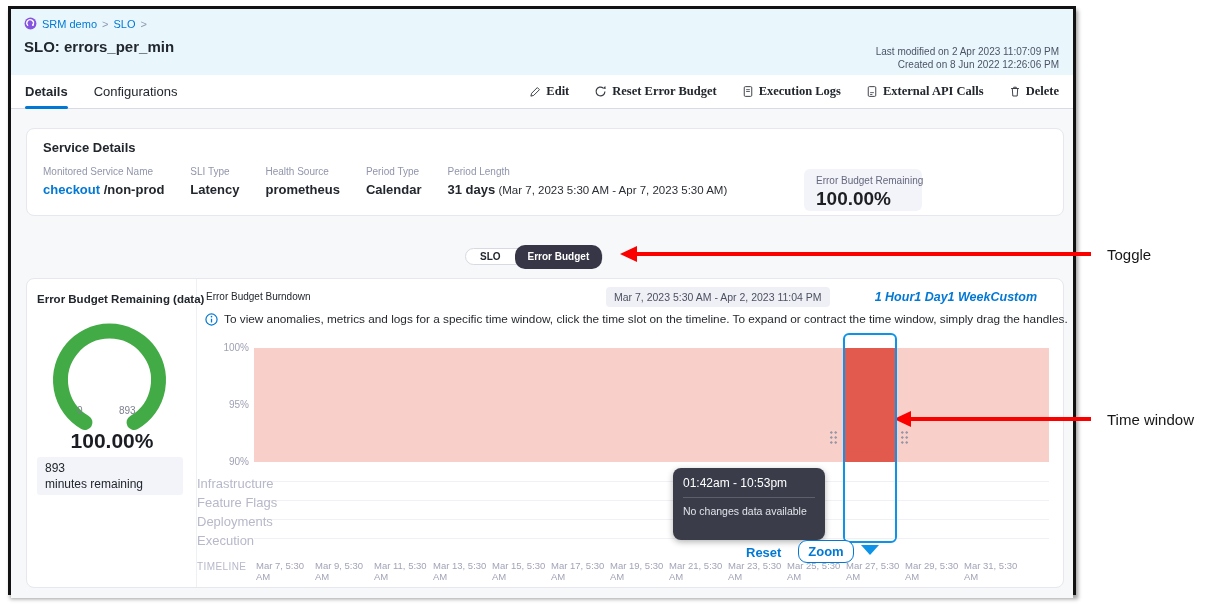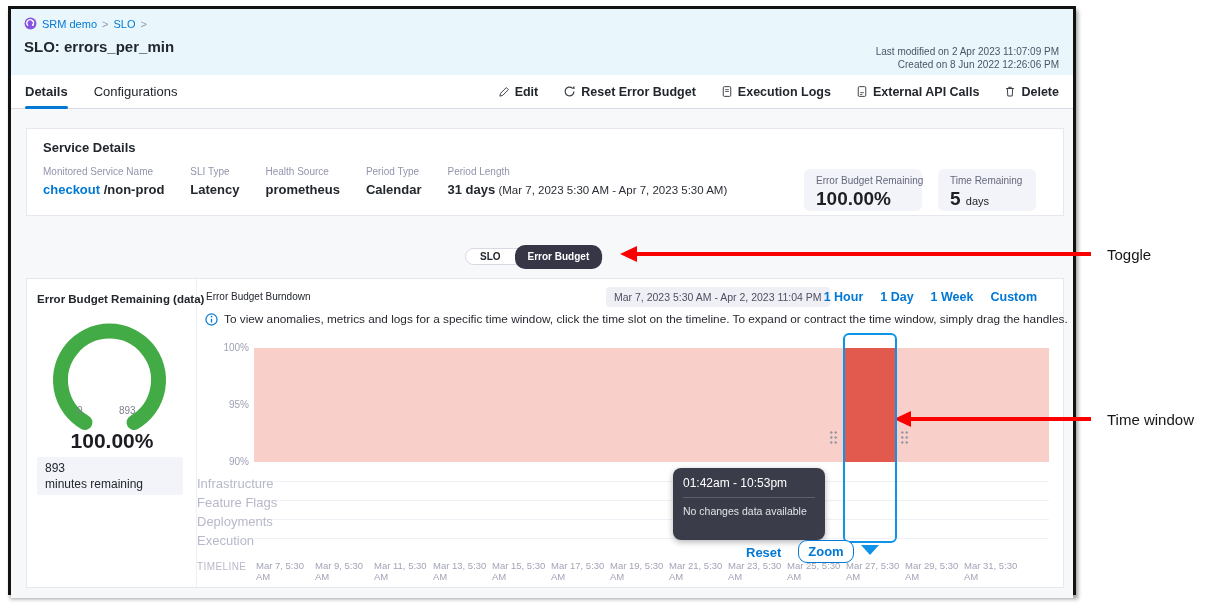--- a/index.html
+++ b/index.html
@@ -21,28 +21,28 @@
     color:#4c5366; line-height:13px; }
 
   
   .tabbar { position:absolute; left:0; top:66px; width:100%; height:34px; background:#fff;
     border-bottom:1px solid #d9dae5; display:flex; align-items:center; padding:0 14px; }
   .tab { font-size:13px; color:#22272d; margin-right:26px; position:relative; height:34px;
     display:flex; align-items:center; cursor:pointer; }
   .tab.active { font-weight:bold; }
   .tab.active::after { content:""; position:absolute; left:0; right:0; bottom:0; height:2.5px;
     background:#0278d5; border-radius:2px; }
-  .toolbar { margin-left:auto; display:flex; align-items:center; gap:25px; }
+  .toolbar { margin-left:auto; display:flex; align-items:center; gap:25px;font-family:Liberation Serif, serif; }
   .tool { display:flex; align-items:center; gap:5px; font-size:12.5px; font-weight:bold;
     color:#22272d; cursor:pointer; }
   .tool svg { display:block; }
 
   
   .content { position:absolute; left:0; top:100px; width:100%; height:489px; background:#f7f8fa; }
-  .card { position:absolute; background:#fff; border:1px solid #e6e7ef; border-radius:0; }
+  .card { position:absolute; background:#fff; border:1px solid #e6e7ef; border-radius:8px; }
 
   .svc-card { left:15px; top:19px; width:1038px; height:88px; }
   .svc-title { position:absolute; left:16px; top:11px; font-size:13px; font-weight:bold; color:#22272d; }
   .svc-fields { position:absolute; left:16px; top:37px; display:flex; gap:26px; }
   .f-label { font-size:10px; color:#9195ab; margin-bottom:5px; white-space:nowrap; }
   .f-value { font-size:13px; font-weight:bold; color:#22272d; white-space:nowrap; }
   .f-link { color:#0278d5; }
   .f-detail { font-weight:normal; font-size:11.5px; color:#2a2e35; }
   .sum-box { position:absolute; top:40px; height:42px; background:#f3f3fa; border-radius:6px; padding:6px 12px; }
   .sum-box .f-label { margin-bottom:2px; color:#65687c; }
@@ -63,21 +63,21 @@
     color:#22272d; white-space:nowrap; }
   .gauge-minmax { position:absolute; font-size:10px; color:#7e808f; }
   .gauge-pct { position:absolute; left:10px; top:150px; width:150px; text-align:center;
     font-size:21px; font-weight:bold; color:#1b1d22; }
   .remain-box { position:absolute; left:10px; top:178px; width:146px; background:#f3f3fa;
     border-radius:3px; padding:3px 8px; font-size:12px; color:#22272d; line-height:16px; }
 
   .bd-title { position:absolute; left:179px; top:12px; font-size:10px; font-weight:normal; color:#22272d; }
   .date-chip { position:absolute; left:579px; top:8px; background:#eff0f6; border-radius:4px;
     padding:4px 8px; font-size:10.5px; color:#4d5060; white-space:nowrap; cursor:pointer; }
-  .range-links { position:absolute; right:26px; top:11px; display:flex; gap:17px; }
+  .range-links { position:absolute; right:26px; top:11px; display:flex; gap:0;font-style:italic; }
   .range-link { font-size:12.5px; font-weight:bold; color:#0278d5; cursor:pointer; }
   .info-row { position:absolute; left:178px; top:33px; display:flex; gap:6px; align-items:flex-start;
     font-size:11.8px; color:#25292e; width:865px; }
 
   .ytick { position:absolute; left:130px; width:92px; text-align:right; font-size:10px; color:#9fa1b4; }
   .pink-band { position:absolute; left:227px; top:69px; width:795px; height:114px; background:#f9cfca; }
   .row-line { position:absolute; left:227px; width:795px; height:1px; background:#f0f0f6; }
   .row-label { position:absolute; left:170px; font-size:13px; color:#b7b8c9; }
   .timeline-label { position:absolute; left:170px; top:282px; font-size:10px; color:#b7b8c9; letter-spacing:.4px; }
   .tick { position:absolute; top:281px; width:54px; font-size:9.5px; line-height:11px; color:#a2a4b7; cursor:pointer; }
@@ -197,24 +197,20 @@
           <div class="f-value">Calendar</div>
         </div>
         <div>
           <div class="f-label">Period Length</div>
           <div class="f-value"><span>31 days</span><span class="f-detail"> (Mar 7, 2023 5:30 AM - Apr 7, 2023 5:30 AM)</span></div>
         </div>
       </div>
       <div class="sum-box" style="right:141px; width:118px;">
         <div class="f-label">Error Budget Remaining</div>
         <div class="sum-val">100.00%</div>
-      </div>
-      <div class="sum-box" style="right:27px; width:98px;">
-        <div class="f-label">Time Remaining</div>
-        <div class="sum-val"><span>5</span> <span class="sum-unit">days</span></div>
       </div>
     </div>
 
     <div class="view-toggle">
       <div class="seg light">SLO</div>
       <div class="seg dark">Error Budget</div>
     </div>
 
     <div class="card main-card">
 

